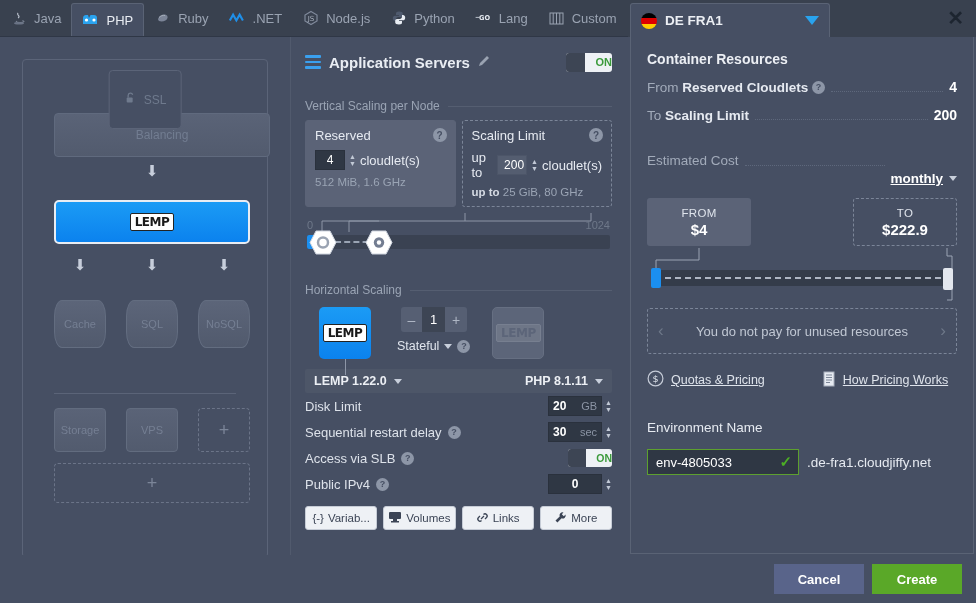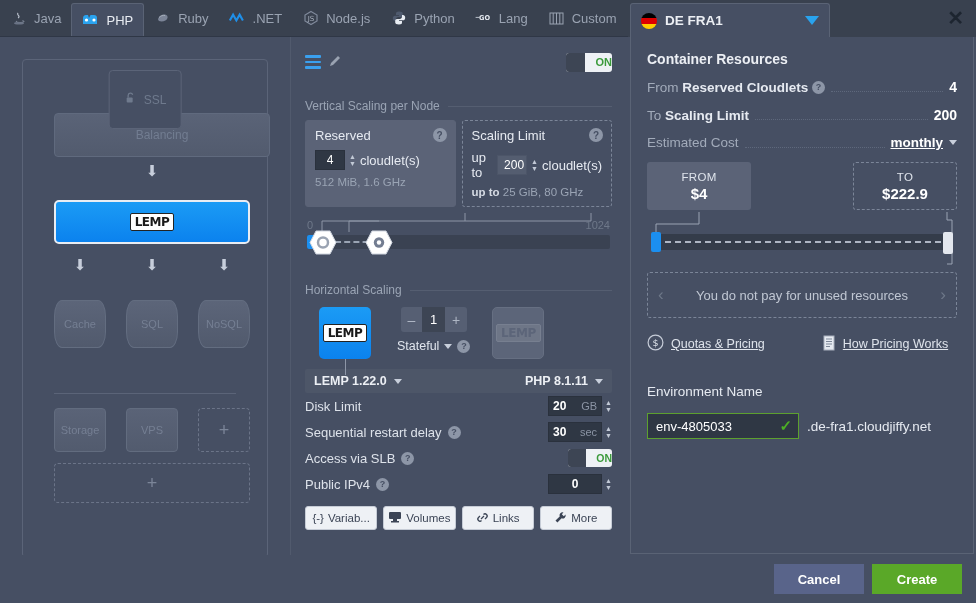--- a/index.html
+++ b/index.html
@@ -251,21 +251,21 @@
     position: absolute; left: 2px; top: 37px; right: 2px; bottom: 49px;
     border: 1px solid #5a6375; border-top: none;
     padding: 14px 16px;
   }
   .rp-h { font-size: 14px; font-weight: bold; color: #eceff4; margin-bottom: 12px; }
   .rp-line { display: flex; align-items: center; font-size: 13.5px; margin-bottom: 12px; }
   .rp-line .lbl { color: #a2abba; }
   .rp-line .lbl b { color: #e6eaf1; font-weight: bold; }
   .rp-line .val { margin-left: auto; font-weight: bold; color: #fff; font-size: 14px; }
   .dotted-fill { flex: 1; border-bottom: 1px dotted #5e687c; margin: 0 6px; height: 10px; }
-  .monthly { margin-left: auto; display: flex; align-items: center; gap: 6px; cursor: pointer; }
+  .monthly { margin-left: auto; display: flex; align-items: center; gap: 6px; cursor: pointer; margin-top: 36px; }
   .monthly u { font-weight: bold; color: #fff; font-size: 13.5px; }
 
   .costrow { display: flex; justify-content: space-between; margin-top: 4px; }
   .costbox {
     width: 104px; height: 48px; border-radius: 3px;
     display: flex; flex-direction: column; align-items: center; justify-content: center; gap: 2px;
   }
   .costbox.from { background: #5b6377; }
   .costbox.to { border: 1px dashed #7b8598; }
   .cb-t { font-size: 11.5px; color: #dfe4ec; letter-spacing: 0.3px; }
@@ -463,20 +463,21 @@
   </div>
 </div>
 
 <div class="midpanel">
   <div class="mid-header">
     <span class="hamburger">
         <i></i>
         <i></i>
         <i></i>
       </span>
+    <span class="mid-title">Application Servers</span>
     <span><svg width="13" height="13" viewBox="0 0 13 13">
           <path d="M1 12l1-3 7-7 2 2-7 7z" fill="#9aa3b2"></path>
         </svg></span>
     <div class="toggle">
       <span>ON</span>
     </div>
   </div>
 
   <div class="sec-label">
     <span>Vertical Scaling per Node</span>

